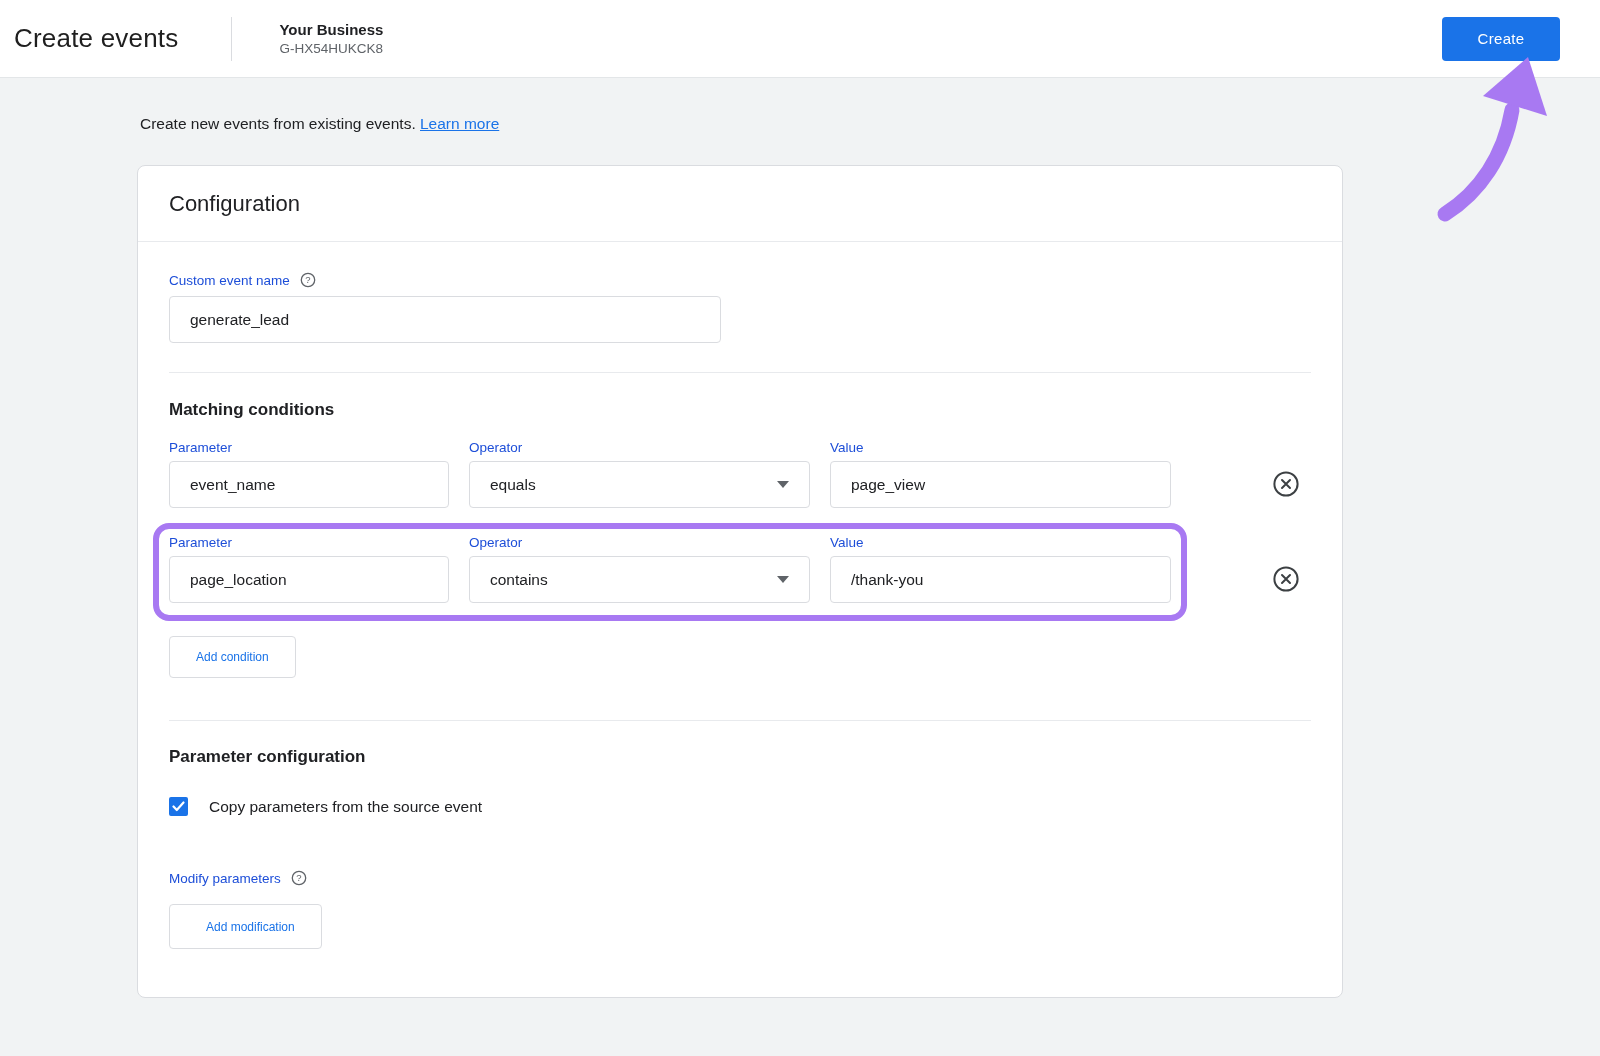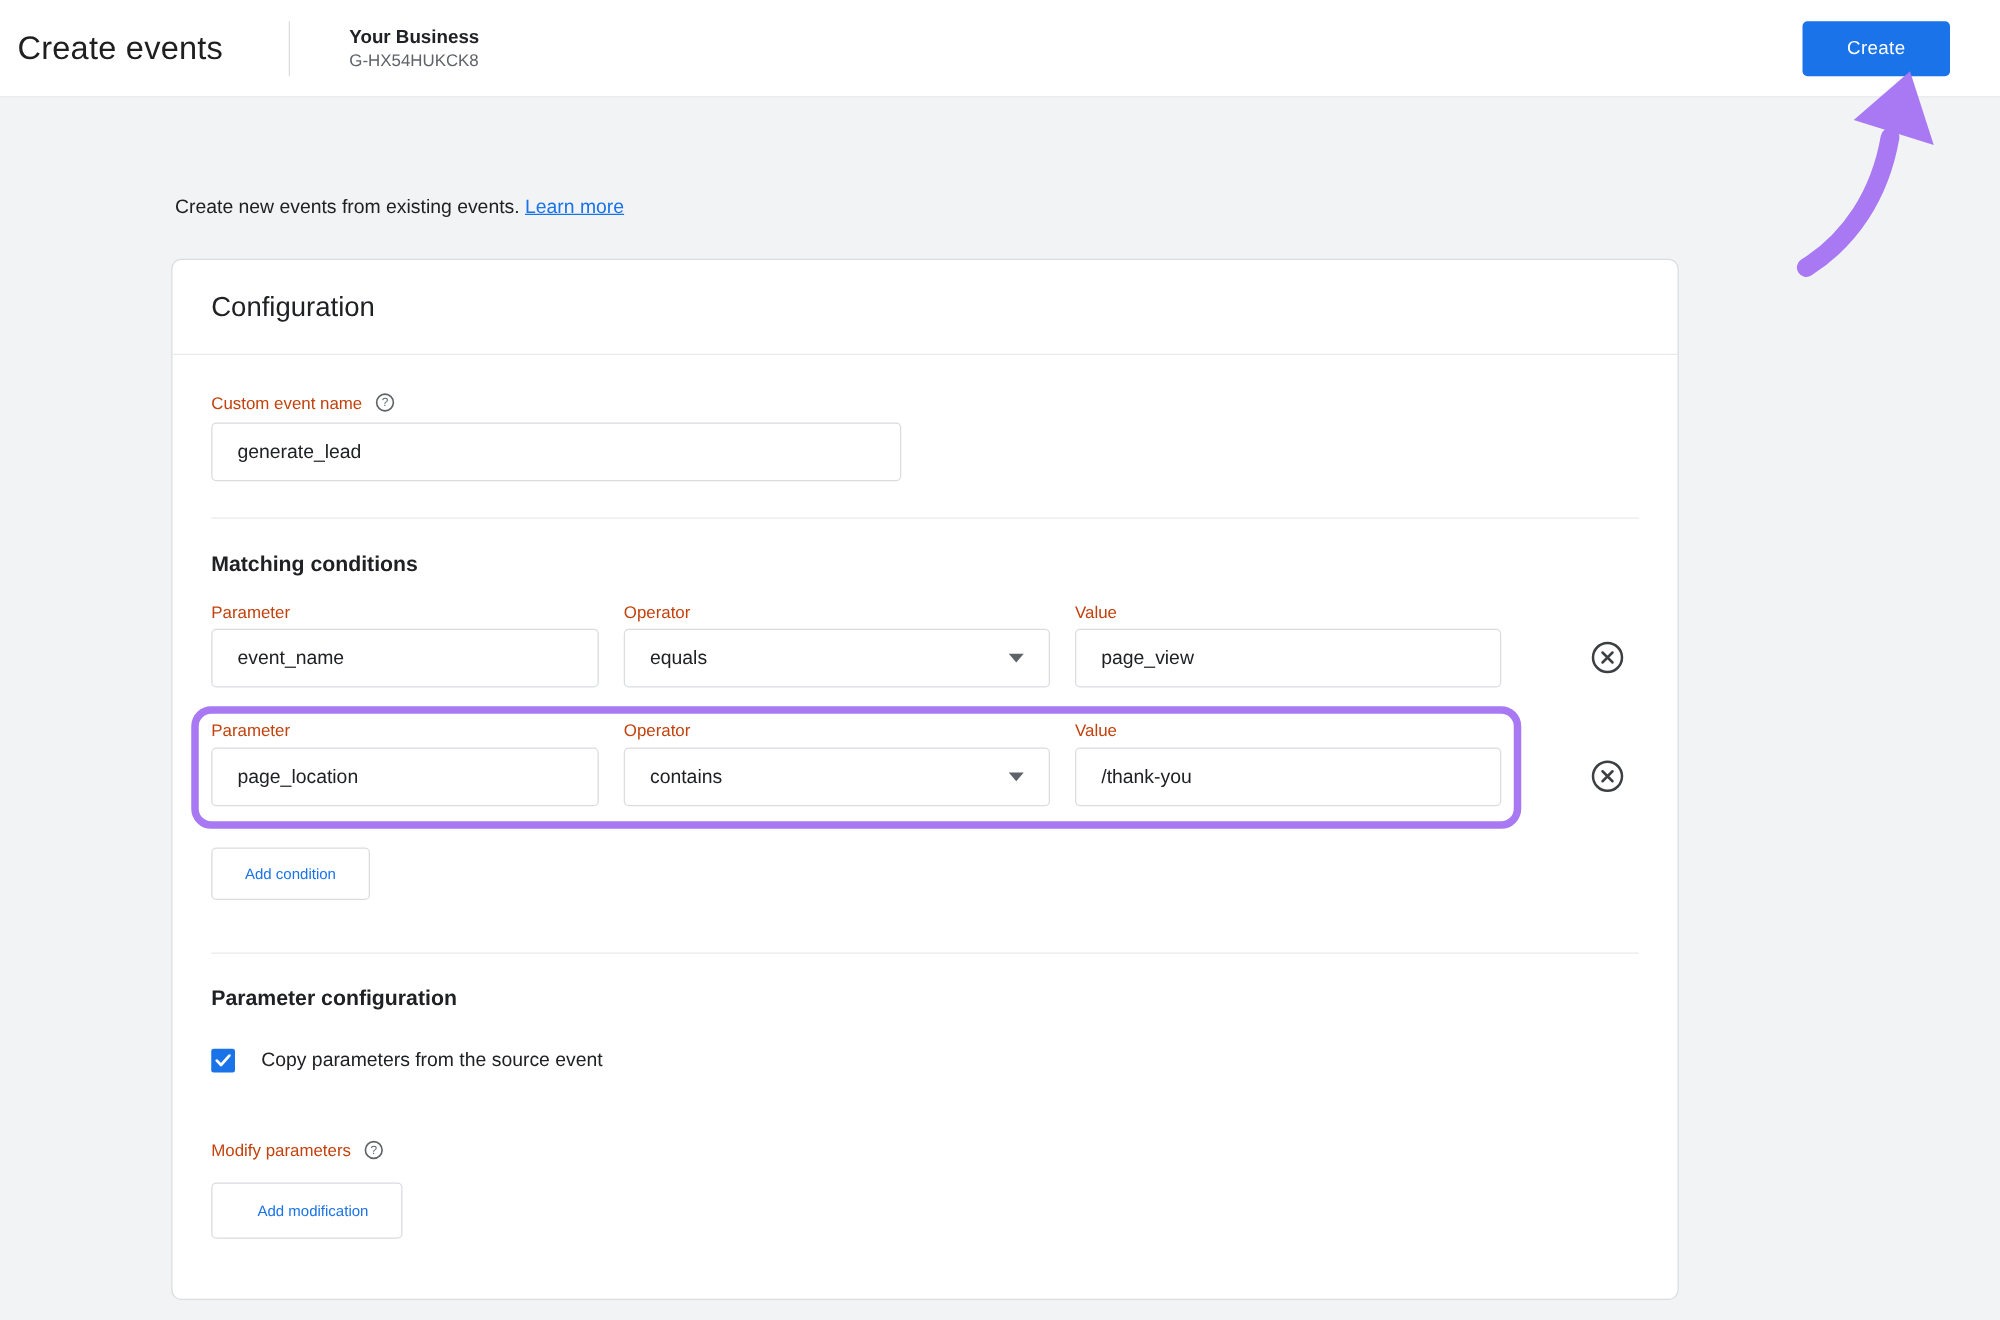--- a/index.html
+++ b/index.html
@@ -38,41 +38,41 @@
     min-width: 118px;
     padding: 0 24px;
     font-size: 15px;
     font-weight: 500;
     font-family: inherit;
     letter-spacing: 0.3px;
     cursor: pointer;
   }
 
   
-  .main { padding: 37px 0 0 137px; position: relative; z-index: 1; margin-top: 42px; }
+  .main { padding: 37px 0 0 137px; position: relative; z-index: 1; }
   .intro { font-size: 15.5px; color: #202124; padding-left: 3px; }
   .intro a { color: #1a73e8; text-decoration: underline; }
 
   .card {
     width: 1206px;
     background: #ffffff;
     border: 1px solid #dadce0;
     border-radius: 8px;
     margin-top: 32px;
   }
   .card-header {
     padding: 25px 31px 24px;
     border-bottom: 1px solid #e8eaed;
   }
   .card-title { font-size: 22px; font-weight: 400; color: #202124; }
   .card-body { padding: 0 31px 48px; }
 
   .field-label {
     font-size: 13.5px;
-    color: #c2410c;
+    color: #1d4ed8;
     display: flex;
     align-items: center;
     gap: 10px;
   }
   .help-icon { display: inline-flex; }
 
   .text-input, .select {
     height: 47px;
     border: 1px solid #dadce0;
     border-radius: 4px;
@@ -94,21 +94,21 @@
   .mt-paramcfg { margin-top: 26px; }
   .section-desc { font-size: 15.5px; color: #3c4043; margin-top: 20px; }
 
   
   .cond-wrap { position: relative; }
   .cond-wrap.first { margin-top: 20px; }
   .cond-wrap.second { margin-top: 15px; }
   .cond-fields { display: flex; gap: 20px; width: max-content; }
   .cond-field { display: flex; flex-direction: column; }
   .cond-field .field-label { margin-bottom: 6px; }
-  .w-param { width: 310px; }
+  .w-param { width: 280px; }
   .w-oper  { width: 341px; }
   .w-value { width: 341px; }
   .cond-field .text-input, .cond-field .select { width: 100%; }
 
   .select {
     display: flex;
     align-items: center;
     justify-content: space-between;
     padding-right: 20px;
     cursor: pointer;

